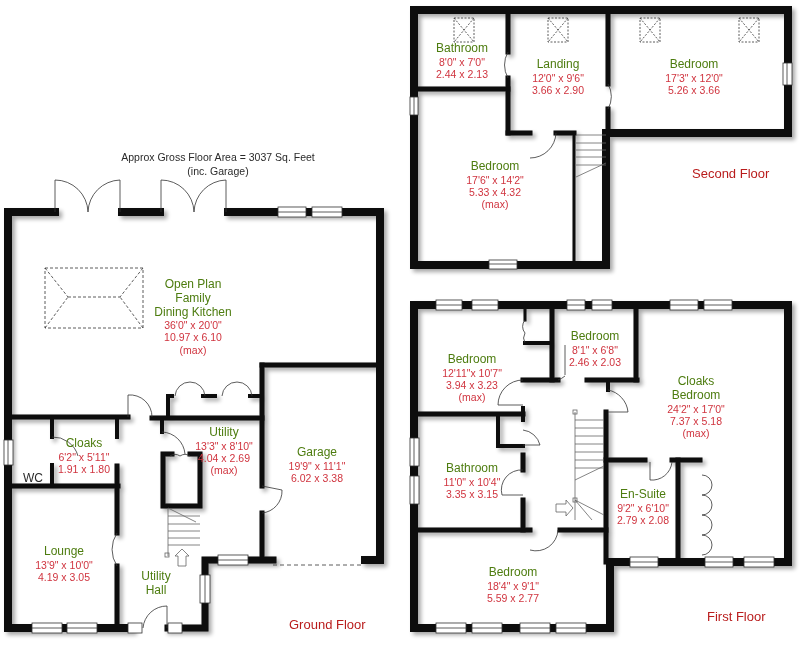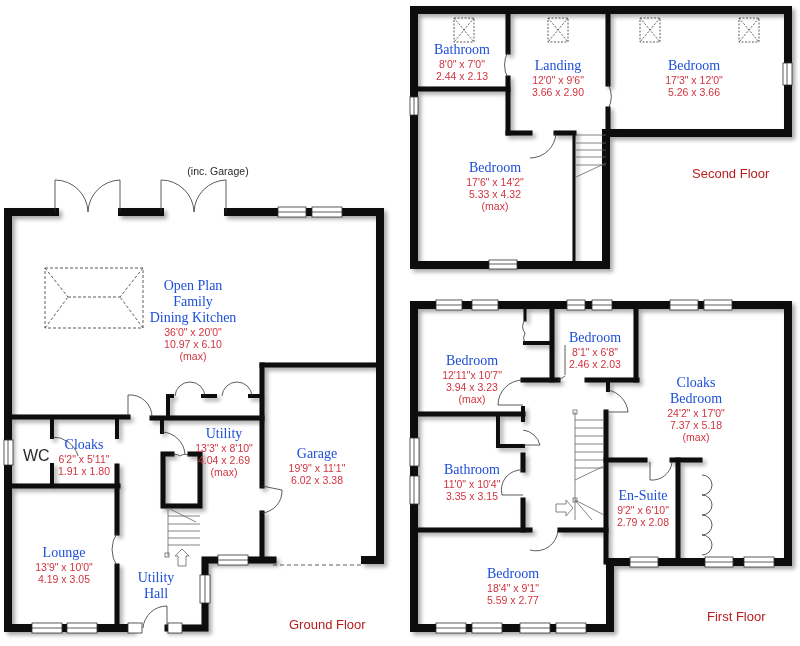--- a/index.html
+++ b/index.html
@@ -1,23 +1,23 @@
 <!DOCTYPE html>
 <html><head>
 <meta charset="utf-8">
 <style>
   html, body { margin: 0; padding: 0; background: #ffffff; }
   body { width: 800px; height: 646px; position: relative; overflow: hidden; font-family: "Liberation Sans", sans-serif; }
   #plan { position: absolute; left: 0; top: 0; width: 800px; height: 646px; }
   .lbl { position: absolute; text-align: center; line-height: 1.15; white-space: nowrap; transform: translateX(-50%); }
-  .name { color: #1d4ed8; font-size: 14px; display: block; font-family: Liberation Serif, serif; }
+  .name { color: #4d7c0f; font-size: 12px; display: block; }
   .dim { color: #d0343f; font-size: 10.5px; display: block; }
   .floor-title { position: absolute; color: #b91c1c; font-size: 13px; white-space: nowrap; }
   .area { position: absolute; color: #2a2a2a; font-size: 10.5px; text-align: center; transform: translateX(-50%); line-height: 1.35; white-space: nowrap; }
-  .wc { position: absolute; font-size: 16px; color: #2a2a2a; }
+  .wc { position: absolute; font-size: 12px; color: #2a2a2a; margin-top: 24px; }
 </style>
 </head>
 <body>
 
 <svg id="plan" viewBox="0 0 800 646" xmlns="http://www.w3.org/2000/svg">
   <defs>
     <filter id="sh" x="-5%" y="-5%" width="115%" height="115%">
       <feGaussianBlur in="SourceAlpha" stdDeviation="2"></feGaussianBlur>
       <feOffset dx="3" dy="3" result="o"></feOffset>
       <feComponentTransfer>
@@ -254,21 +254,21 @@
       <line x1="575" y1="500" x2="604" y2="515"></line>
         <line x1="575" y1="500" x2="592" y2="520"></line>
       <rect x="573" y="410" width="4" height="4"></rect>
         <rect x="573" y="498" width="4" height="4"></rect>
       <path d="M556,504 L566,504 L566,500 L573,508 L566,516 L566,512 L556,512 Z"></path>
     </g>
   </g>
 </svg>
 
 <div class="area" style="left:218px; top:150px;">
-  <br>
+  <span>Approx Gross Floor Area  =  3037  Sq. Feet</span><br>
   <span>(inc. Garage)</span>
 </div>
 
 <div class="lbl" style="left:462px; top:42px;">
   <span class="name">Bathroom</span>
   <span class="dim">8'0"  x  7'0"</span>
   <span class="dim">2.44  x  2.13</span>
 </div>
 <div class="lbl" style="left:558px; top:58px;">
   <span class="name">Landing</span>

